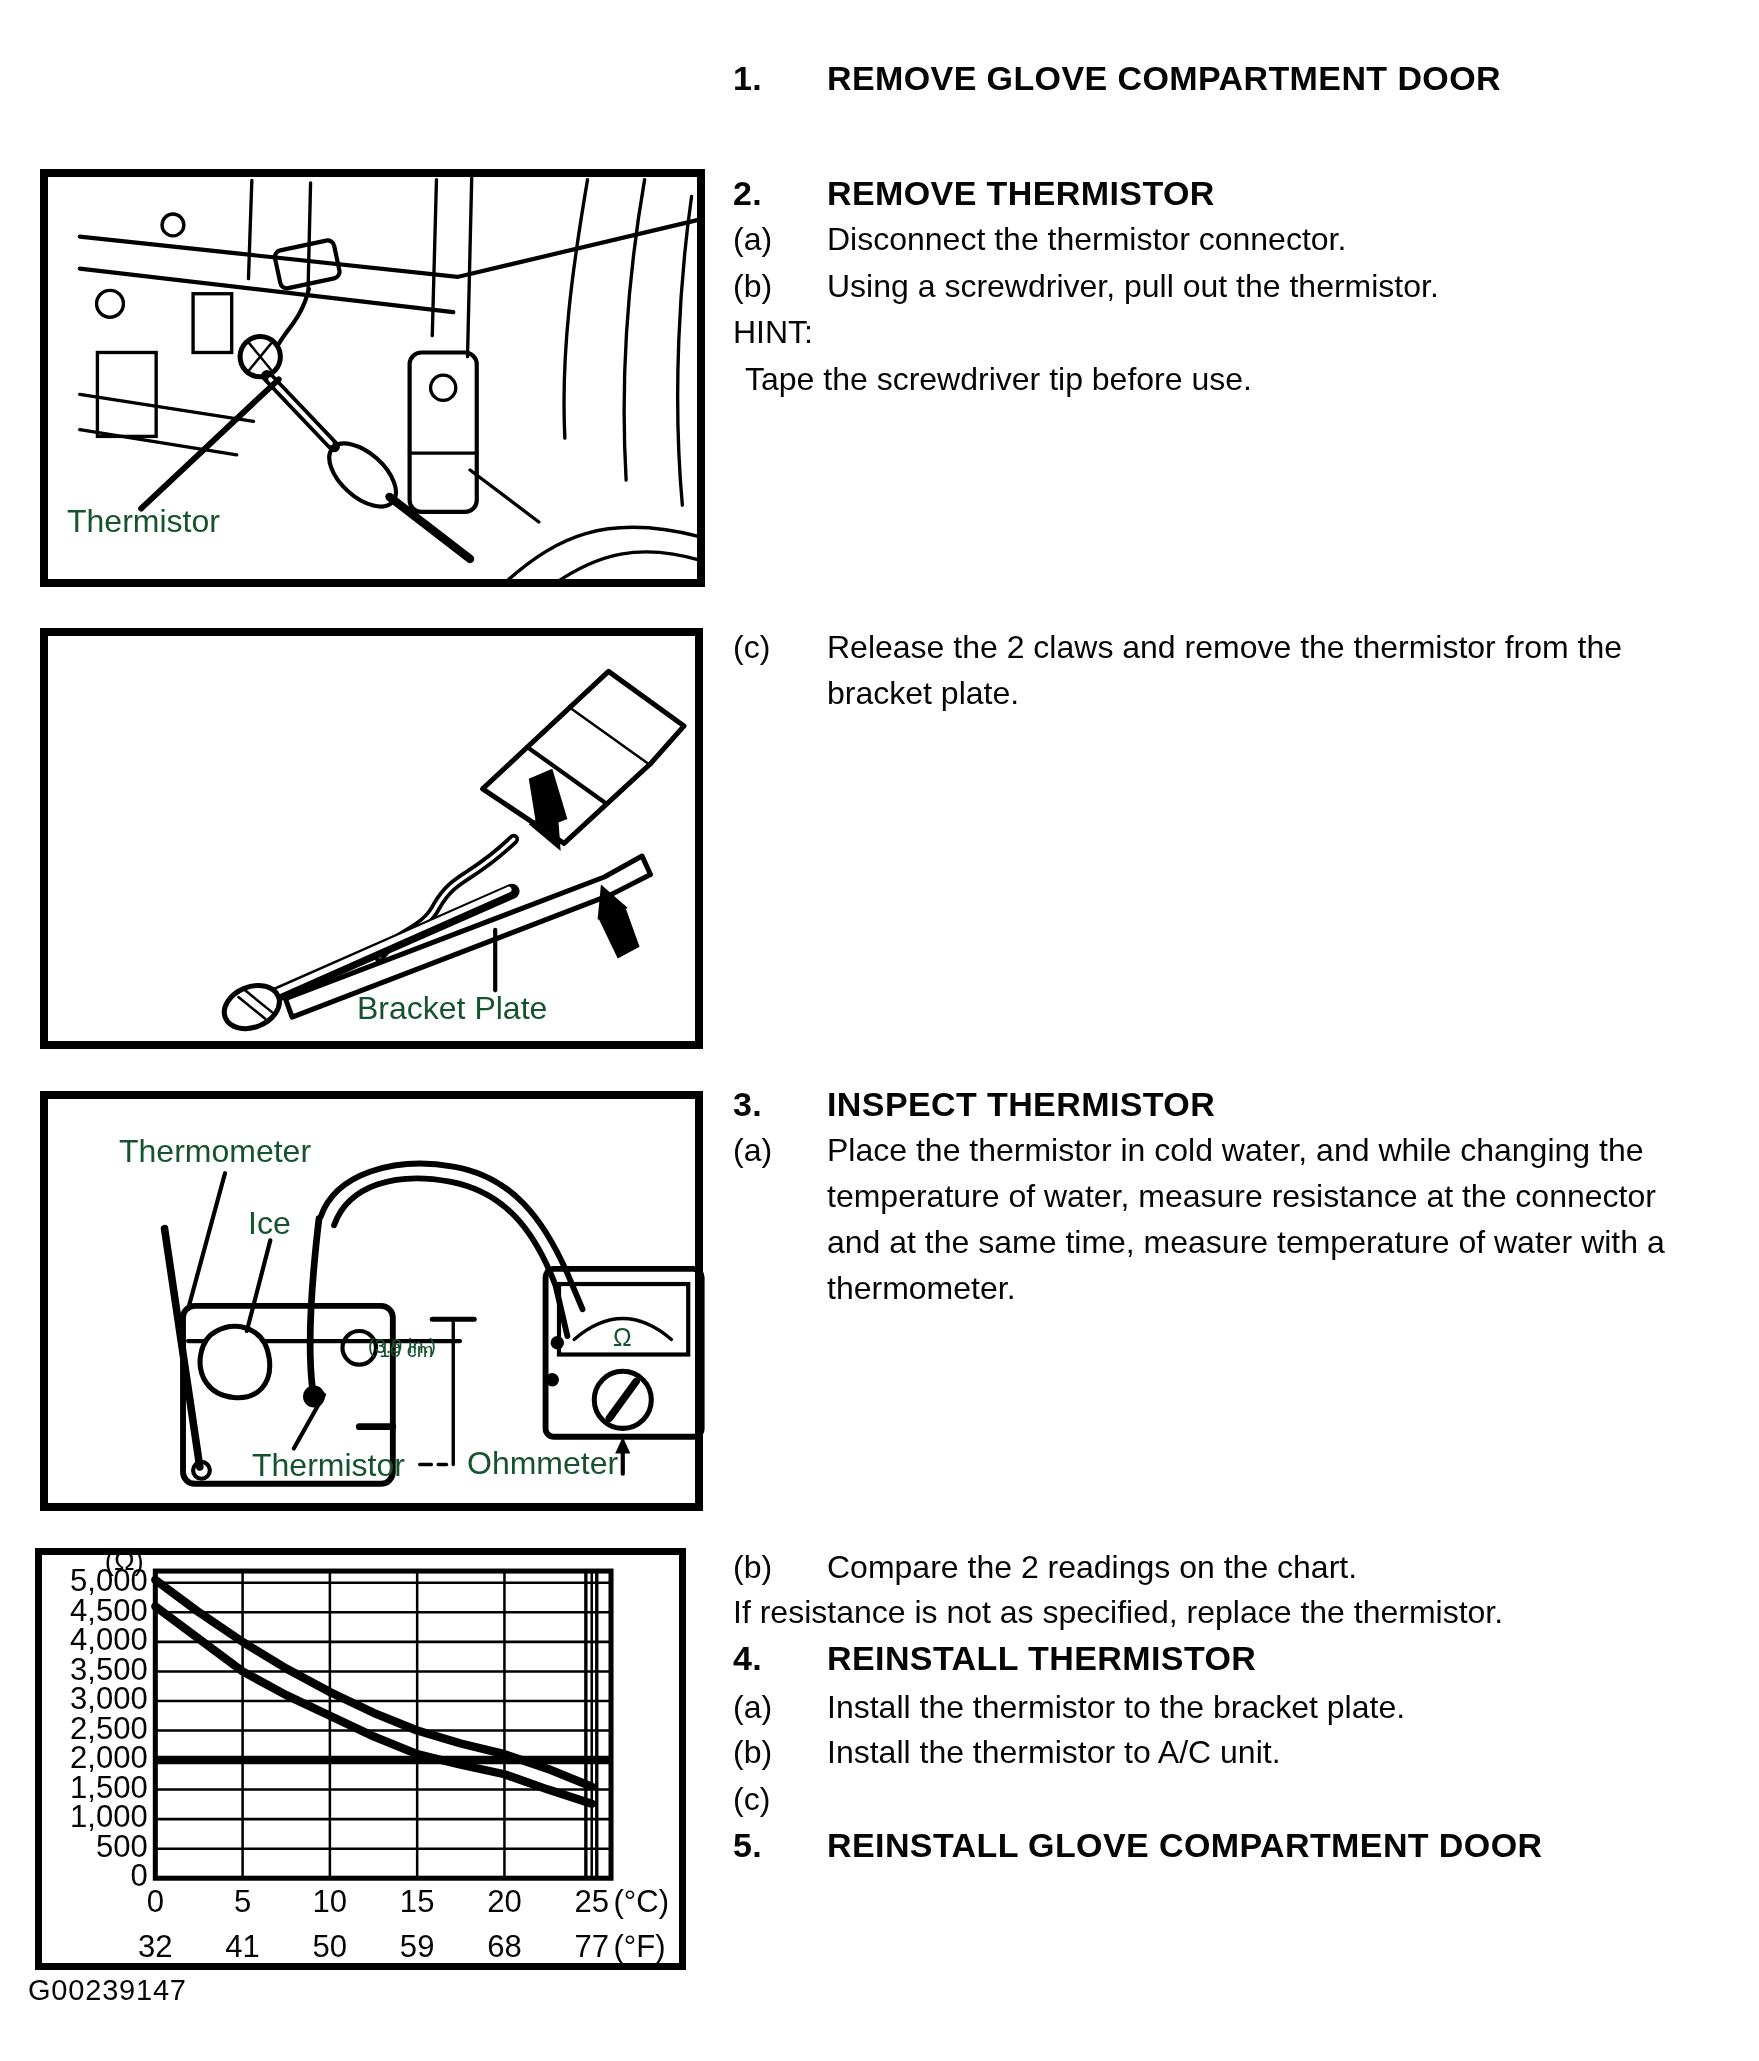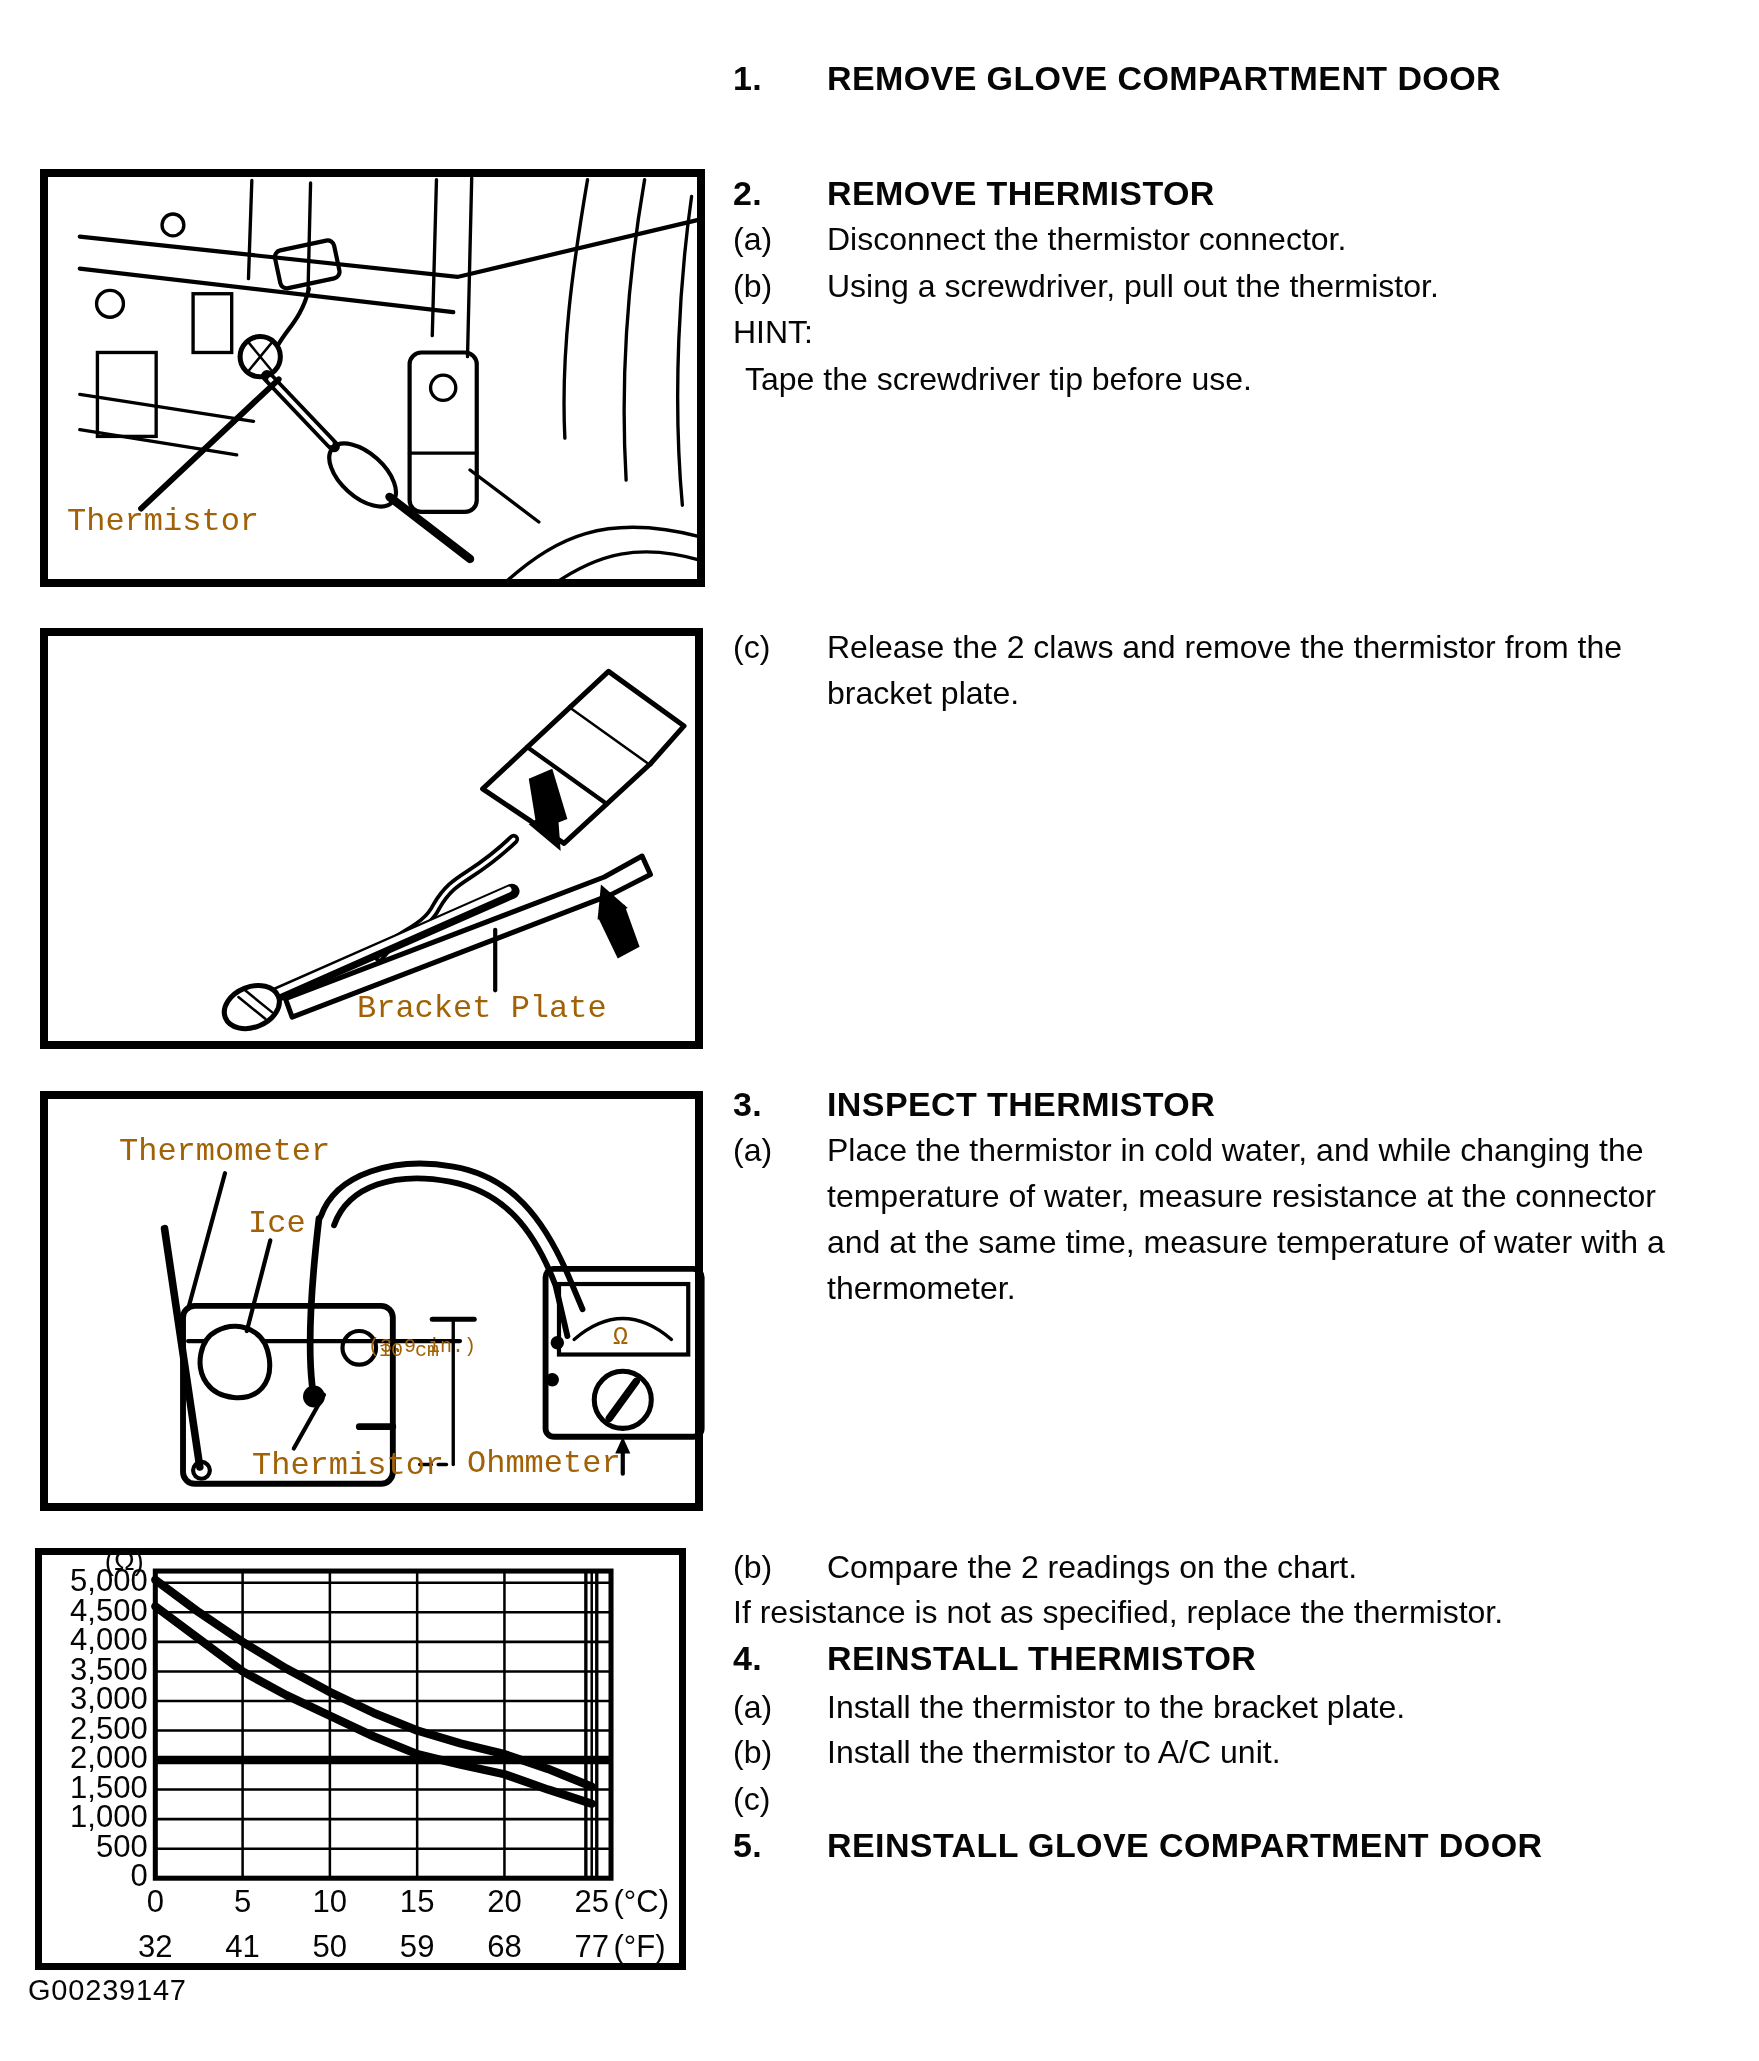--- a/index.html
+++ b/index.html
@@ -2,21 +2,21 @@
 <html style="font-size:13.4px"><head>
 <meta charset="utf-8">
 <style>
   html,body{margin:0;padding:0;background:#777;}
   .page{
     position:relative; width:1760px; height:2062px; background:#ffffff;
     font-family:"Liberation Sans", sans-serif; color:#060606; overflow:hidden;
   }
   .art{position:absolute; left:0; top:0; width:1760px; height:2062px; pointer-events:none;}
   .figure-box{position:absolute; box-sizing:border-box; border:8.4px solid #000; background:#fff;}
-  .fig-label{position:absolute; font-size:32px; line-height:37px; white-space:nowrap; color:#a16207;font-family:Liberation Mono, monospace;}
+  .fig-label{position:absolute; font-size:32px; line-height:37px; white-space:nowrap; color:#14532d;}
   .fig-label.small{font-size:20px;}
   .line{position:absolute; left:733px; display:flex; line-height:46px;}
   .num{width:94px; flex:none;}
   .title{font-weight:bold; font-size:34px; letter-spacing:0.4px;}
   .body{font-size:32px;}
   .flush{font-size:32px;}
   .wrap1000{width:839px;}
   .figcode{position:absolute; left:28px; top:1974px; font-size:29px; letter-spacing:0.8px;}
   svg text{font-family:"Liberation Sans", sans-serif; fill:#050505;}
 </style>

